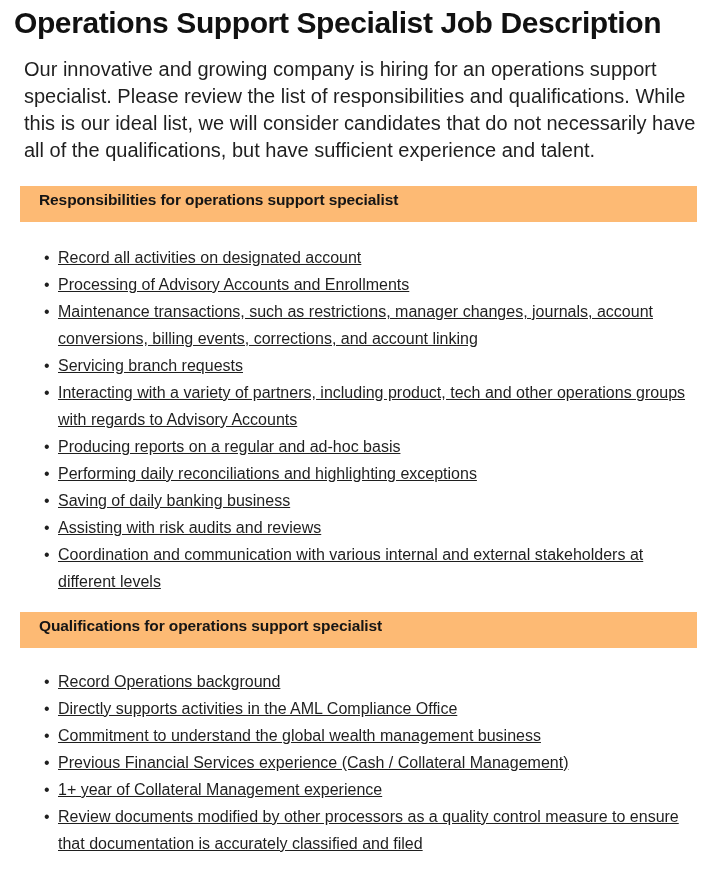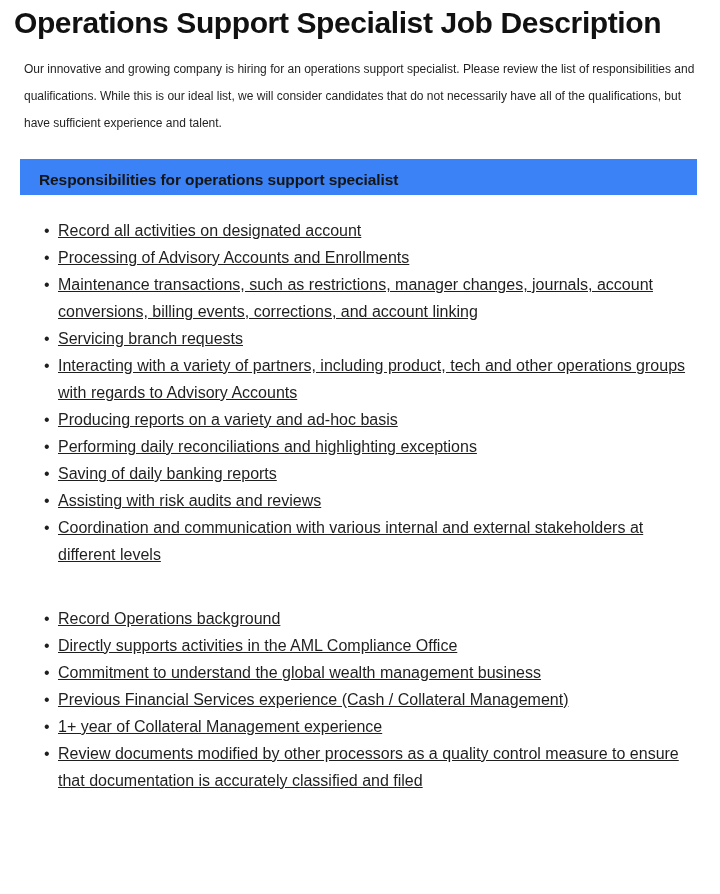--- a/index.html
+++ b/index.html
@@ -32,44 +32,44 @@
     font-weight: 700;
     letter-spacing: -0.4px;
     color: #111111;
     white-space: nowrap;
   }
 
   
   .intro {
     margin: 0;
     padding: 14px 24px 0 24px;
-    font-size: 12px;
+    font-size: 20px;
     line-height: 27px;
     color: #1f1f1f;
     max-width: 700px;
   }
 
   
   .section {
     margin: 0;
     padding: 0;
   }
   .section-responsibilities {
     padding-top: 22px;
   }
   .section-qualifications {
     padding-top: 17px;
   }
 
   .section-header {
-    background: #3b82f6;
+    background: #fdba74;
     margin: 0 23px 0 20px;
     height: 36px;
     display: flex;
-    align-items: center;
+    align-items: flex-start;
     padding: 6px 0 0 19px;
     box-sizing: border-box;
   }
   .section-header-text {
     font-size: 15.5px;
     font-weight: 700;
     color: #151515;
     line-height: 1;
     letter-spacing: -0.1px;
   }
@@ -135,42 +135,45 @@
         <li>
           <span class="bullet-dot">•</span>
           <span class="bullet-text">Servicing branch requests</span>
         </li>
         <li>
           <span class="bullet-dot">•</span>
           <span class="bullet-text">Interacting with a variety of partners, including product, tech and other operations groups with regards to Advisory Accounts</span>
         </li>
         <li>
           <span class="bullet-dot">•</span>
-          <span class="bullet-text">Producing reports on a variety and ad-hoc basis</span>
+          <span class="bullet-text">Producing reports on a regular and ad-hoc basis</span>
         </li>
         <li>
           <span class="bullet-dot">•</span>
           <span class="bullet-text">Performing daily reconciliations and highlighting exceptions</span>
         </li>
         <li>
           <span class="bullet-dot">•</span>
-          <span class="bullet-text">Saving of daily banking reports</span>
+          <span class="bullet-text">Saving of daily banking business</span>
         </li>
         <li>
           <span class="bullet-dot">•</span>
           <span class="bullet-text">Assisting with risk audits and reviews</span>
         </li>
         <li>
           <span class="bullet-dot">•</span>
           <span class="bullet-text">Coordination and communication with various internal and external stakeholders at different levels</span>
         </li>
       </ul>
   </div>
 
   <div class="section section-qualifications">
+    <div class="section-header">
+      <span class="section-header-text">Qualifications for operations support specialist</span>
+    </div>
     <ul class="bullet-list qualifications-list" id="qualifications-list">
         <li>
           <span class="bullet-dot">•</span>
           <span class="bullet-text">Record Operations background</span>
         </li>
         <li>
           <span class="bullet-dot">•</span>
           <span class="bullet-text">Directly supports activities in the AML Compliance Office</span>
         </li>
         <li>

